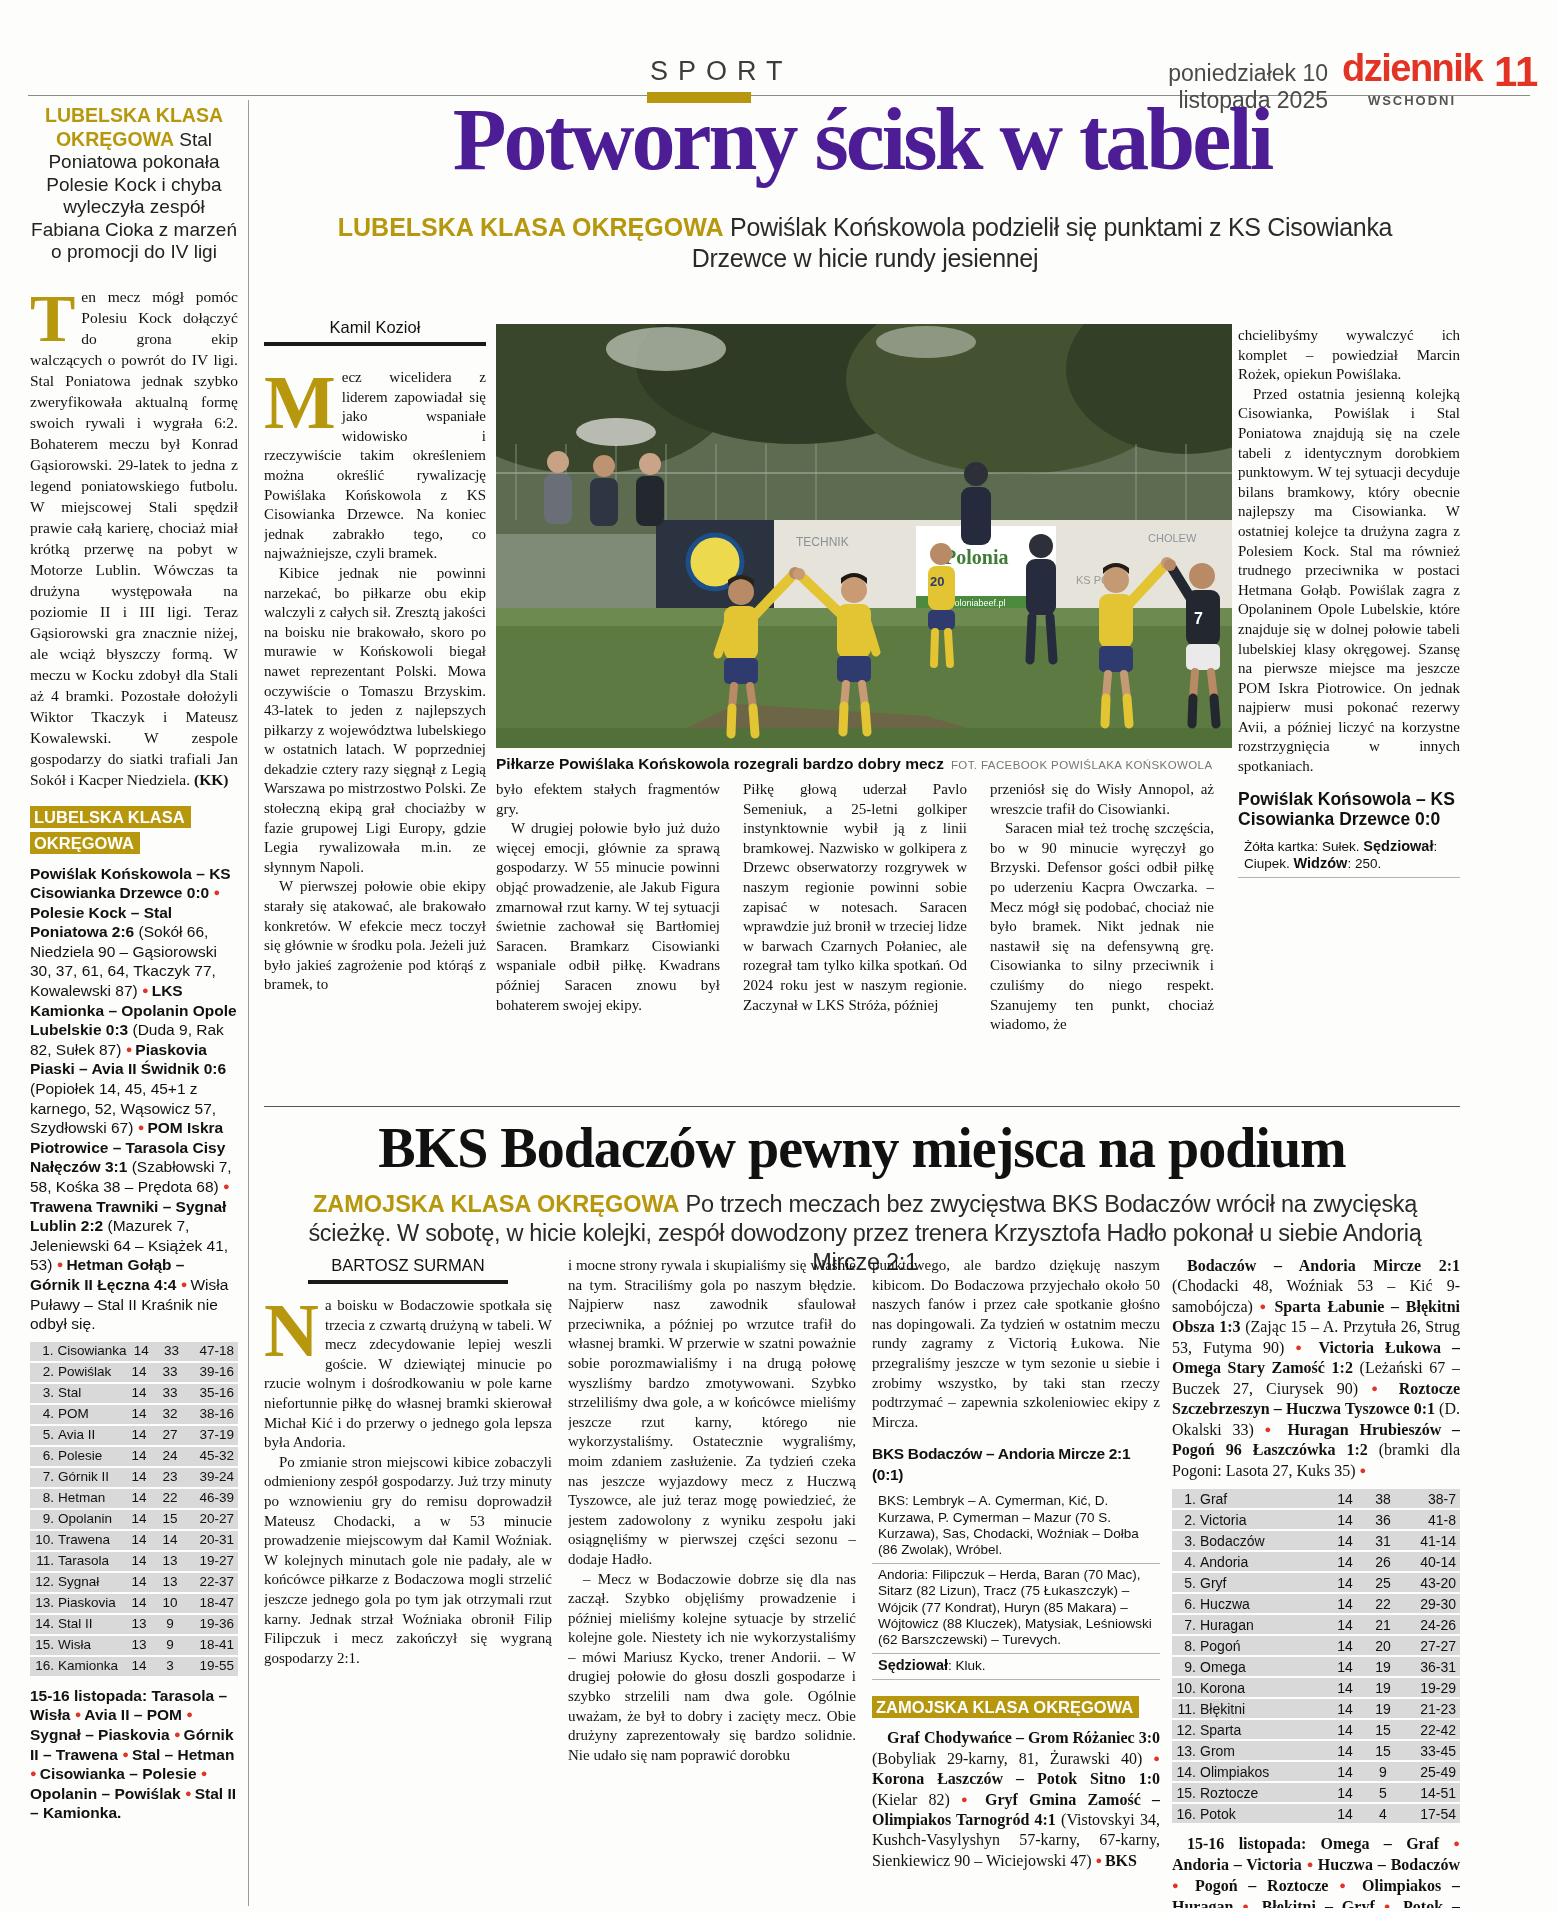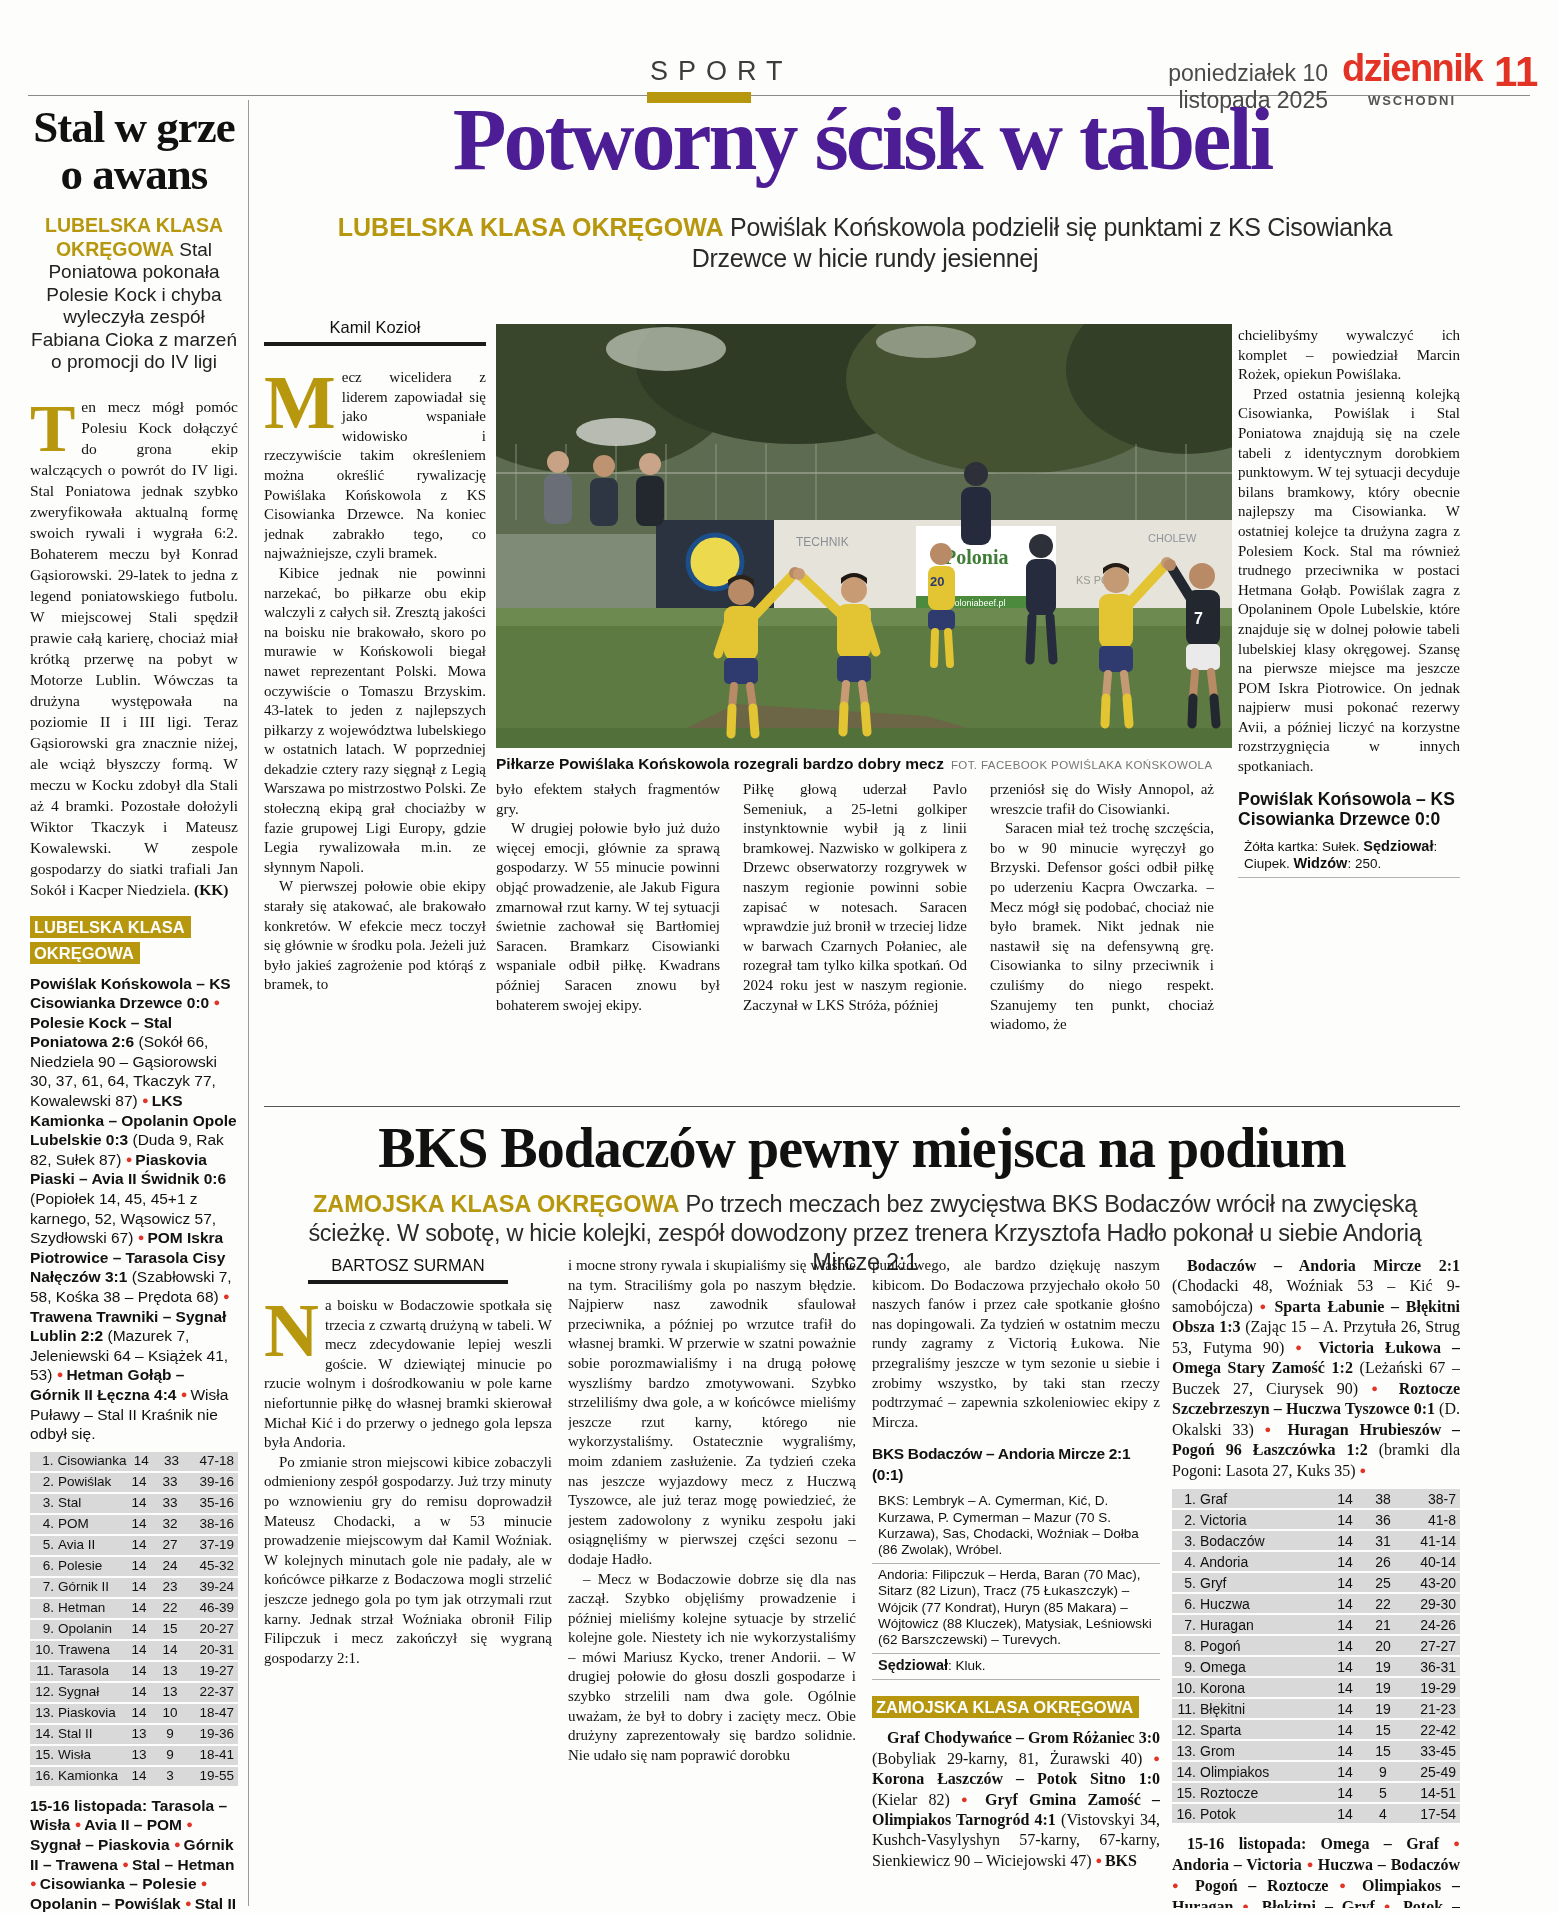--- a/index.html
+++ b/index.html
@@ -108,21 +108,20 @@
   <div class="sport">SPORT</div>
   <div class="sportbar"></div>
   <div class="hdate">poniedziałek 10 listopada 2025</div>
   <div class="hlogo">
     <span>dziennik</span>
     <span class="logo-sub">WSCHODNI</span>
   </div>
   <div class="pageno">11</div>
 
   <aside class="rail">
-    <h2 class="rail-title">Stal w grze o awans</h2>
     <p class="rail-lead"><b class="gold">LUBELSKA KLASA OKRĘGOWA</b><span> Stal Poniatowa pokonała Polesie Kock i chyba wyleczyła zespół Fabiana Cioka z marzeń o promocji do IV ligi</span></p>
     <div class="rail-body">
       <p><span class="dcap dcap-rail">T</span><span>en mecz mógł pomóc Polesiu Kock dołączyć do grona ekip walczących o powrót do IV ligi. Stal Poniatowa jednak szybko zweryfikowała aktualną formę swoich rywali i wygrała 6:2. Bohaterem meczu był Konrad Gąsiorowski. 29-latek to jedna z legend poniatowskiego futbolu. W miejscowej Stali spędził prawie całą karierę, chociaż miał krótką przerwę na pobyt w Motorze Lublin. Wówczas ta drużyna występowała na poziomie II i III ligi. Teraz Gąsiorowski gra znacznie niżej, ale wciąż błyszczy formą. W meczu w Kocku zdobył dla Stali aż 4 bramki. Pozostałe dołożyli Wiktor Tkaczyk i Mateusz Kowalewski. W zespole gospodarzy do siatki trafiali Jan Sokół i Kacper Niedziela. </span><b>(KK)</b></p>
     </div>
     <div class="goldlabel-wrap"><span class="goldlabel">LUBELSKA KLASA OKRĘGOWA</span></div>
     <p class="res"><span class="rb">Powiślak Końskowola – KS Cisowianka Drzewce 0:0 </span><span class="dot">● </span><span class="rb"> Polesie Kock – Stal Poniatowa 2:6 </span><span class="rn">(Sokół 66, Niedziela 90 – Gąsiorowski 30, 37, 61, 64, Tkaczyk 77, Kowalewski 87) </span><span class="dot">● </span><span class="rb"> LKS Kamionka – Opolanin Opole Lubelskie 0:3 </span><span class="rn">(Duda 9, Rak 82, Sułek 87) </span><span class="dot">● </span><span class="rb"> Piaskovia Piaski – Avia II Świdnik 0:6 </span><span class="rn">(Popiołek 14, 45, 45+1 z karnego, 52, Wąsowicz 57, Szydłowski 67) </span><span class="dot">● </span><span class="rb"> POM Iskra Piotrowice – Tarasola Cisy Nałęczów 3:1 </span><span class="rn">(Szabłowski 7, 58, Kośka 38 – Prędota 68) </span><span class="dot">● </span><span class="rb"> Trawena Trawniki – Sygnał Lublin 2:2 </span><span class="rn">(Mazurek 7, Jeleniewski 64 – Książek 41, 53) </span><span class="dot">● </span><span class="rb"> Hetman Gołąb – Górnik II Łęczna 4:4 </span><span class="dot">● </span><span class="rn"> Wisła Puławy – Stal II Kraśnik nie odbył się.</span></p>
     <div class="ltable">
         <div class="trow">
           <span class="tc0">1.</span>
           <span class="tc1">Cisowianka</span>

